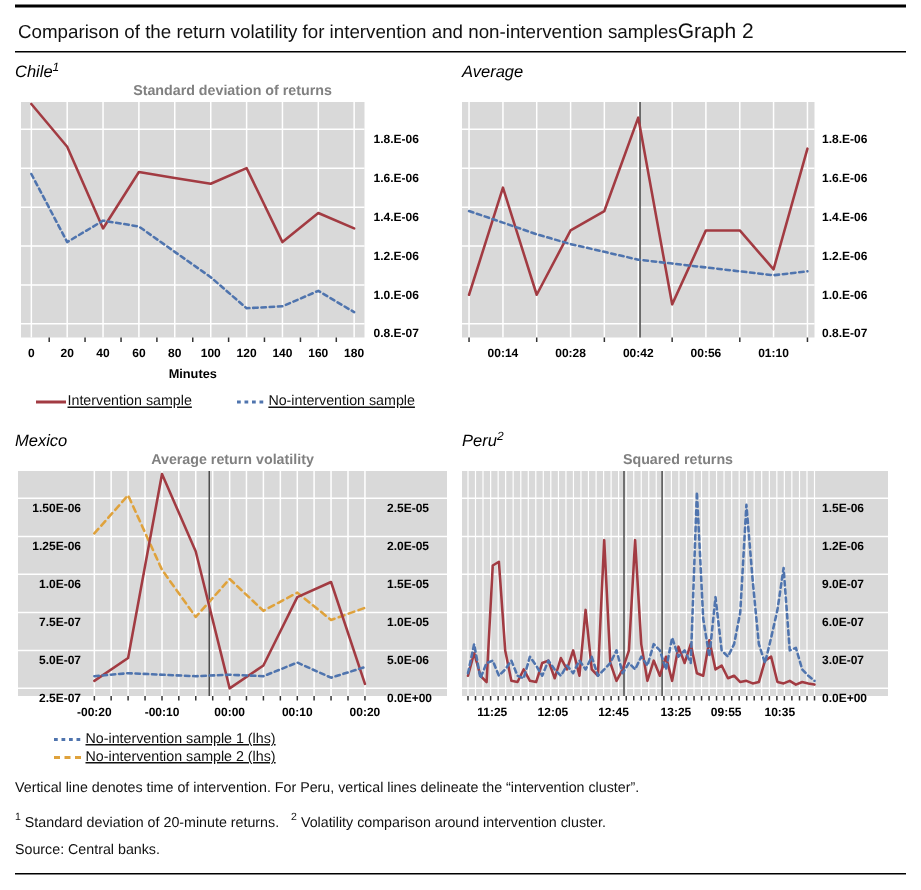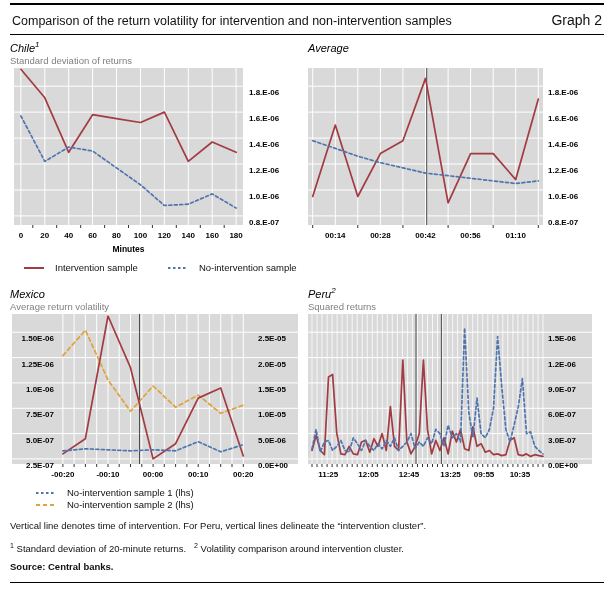--- a/index.html
+++ b/index.html
@@ -1,41 +1,41 @@
 <!DOCTYPE html>
 <html><head>
 <meta charset="utf-8">
 <style>
   html,body{margin:0;padding:0;background:#fff;}
   body{width:614px;height:593px;overflow:hidden;
        font-family:"Liberation Sans",sans-serif;color:#000;}
   .page{padding:3px 10px 0 10px;position:relative;}
   .top-rule{border-top:2px solid #000;height:0;margin-bottom:2px;}
-  .header{display:flex;justify-content:space-between;align-items:baseline;
+  .header{display:flex;justify-content:flex-start;align-items:baseline;
           padding:5px 2px 6px 2px;border-bottom:1px solid #000;}
   .title{font-size:12.5px;color:#111;}
   .graph-label{font-size:14px;color:#111;}
   .grid{display:grid;grid-template-columns:298px 296px;column-gap:0;}
   .panel{position:relative;}
   .row2{margin-top:8px;}
   .panel-title{font-size:11px;height:15px;margin-top:5px;color:#000;font-style:italic;}
   .panel-title sup{font-size:8px;}
-  .corner-label{font-size:9.5px;color:#808080;text-align:left;height:13px;
-                padding-right:8px;}
+  .corner-label{font-size:9.5px;color:#808080;text-align:center;height:13px;
+                padding-right:8px;font-weight:bold;}
   svg{display:block;}
   text.tick{font:bold 8px "Liberation Sans",sans-serif;fill:#000;}
   text.xtitle{font:bold 8.5px "Liberation Sans",sans-serif;fill:#000;}
   .legend-h{display:flex;gap:30px;margin:4px 0 0 14px;}
   .legend-v{display:flex;flex-direction:column;gap:1px;margin:3px 0 0 26px;}
-  .legend-item{display:flex;align-items:center;gap:11px;font-size:9.5px;color:#111;}
+  .legend-item{display:flex;align-items:center;gap:1px;font-size:9.5px;color:#111;text-decoration:underline;}
   .footnotes{margin-top:9px;font-size:9.5px;color:#111;line-height:1.25;}
   .footnotes .fline{margin-bottom:6px;margin-top:10px;}
   .footnotes sup{font-size:7px;}
   .fn2-part{margin-right:8px;}
-  .source{font-size:9.5px;color:#111;margin-top:2px;font-weight:bold;}
+  .source{font-size:9.5px;color:#111;margin-top:2px;}
   .bottom-rule{border-top:1px solid #000;height:0;margin-top:9px;}
 </style>
 </head>
 <body>
 
 <div class="page">
   <div class="top-rule"></div>
 
   <div class="header">
     <span class="title">Comparison of the return volatility for intervention and non-intervention samples</span>

